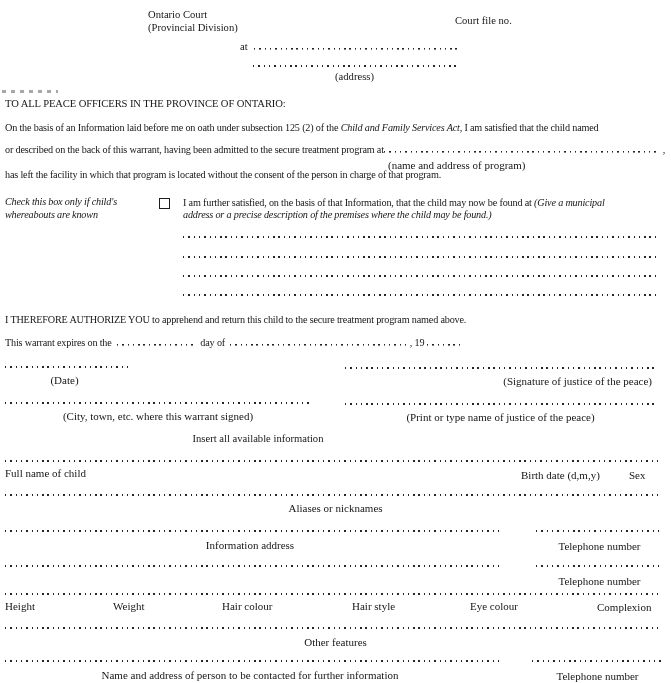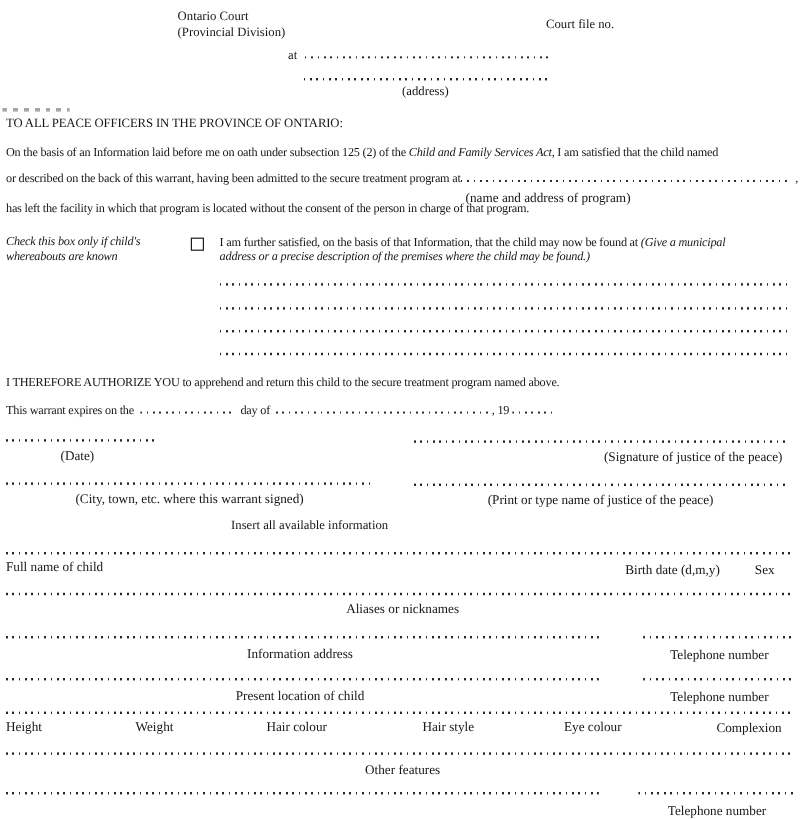--- a/index.html
+++ b/index.html
@@ -100,31 +100,31 @@
   <div class="dline" style="left:5px;top:494px;width:655px;"></div>
   <div class="t lbl c" style="left:0;top:502px;width:671px;">Aliases or nicknames</div>
 
   <div class="dline" style="left:5px;top:530px;width:494px;"></div>
   <div class="dline" style="left:536px;top:530px;width:127px;"></div>
   <div class="t lbl c" style="left:0;top:539px;width:500px;">Information address</div>
   <div class="t lbl c" style="left:536px;top:540px;width:127px;">Telephone number</div>
 
   <div class="dline" style="left:5px;top:565px;width:494px;"></div>
   <div class="dline" style="left:536px;top:565px;width:127px;"></div>
-  <div class="t lbl c" style="left:0;top:574px;width:500px;">Present location of child</div>
   <div class="t lbl c" style="left:536px;top:575px;width:127px;">Telephone number</div>
 
   <div class="dline" style="left:5px;top:593px;width:655px;"></div>
   <div class="t lbl" style="left:5px;top:600px;">Height</div>
   <div class="t lbl" style="left:113px;top:600px;">Weight</div>
   <div class="t lbl" style="left:222px;top:600px;">Hair colour</div>
   <div class="t lbl" style="left:352px;top:600px;">Hair style</div>
   <div class="t lbl" style="left:470px;top:600px;">Eye colour</div>
   <div class="t lbl" style="left:597px;top:601px;">Complexion</div>
 
   <div class="dline" style="left:5px;top:627px;width:655px;"></div>
   <div class="t lbl c" style="left:0;top:636px;width:671px;">Other features</div>
 
   <div class="dline" style="left:5px;top:660px;width:494px;"></div>
   <div class="dline" style="left:532px;top:660px;width:131px;"></div>
+  <div class="t lbl c" style="left:0;top:669px;width:500px;">Name and address of person to be contacted for further information</div>
   <div class="t lbl c" style="left:532px;top:670px;width:131px;">Telephone number</div>
 
 </div>
 
 </body></html>

